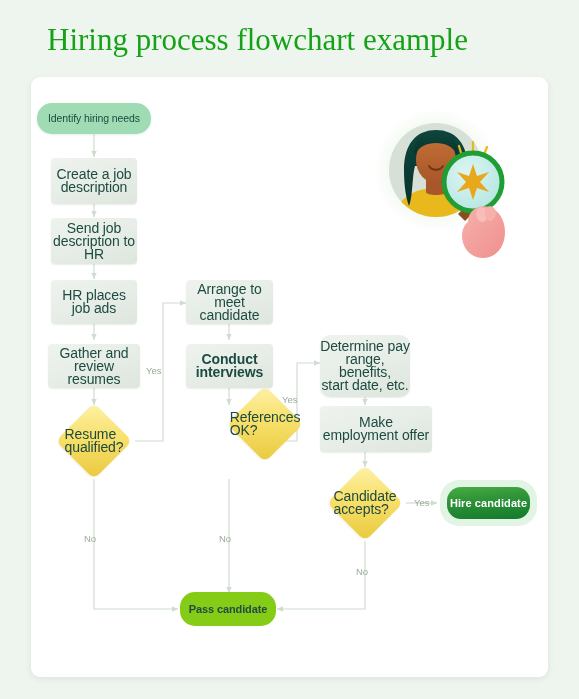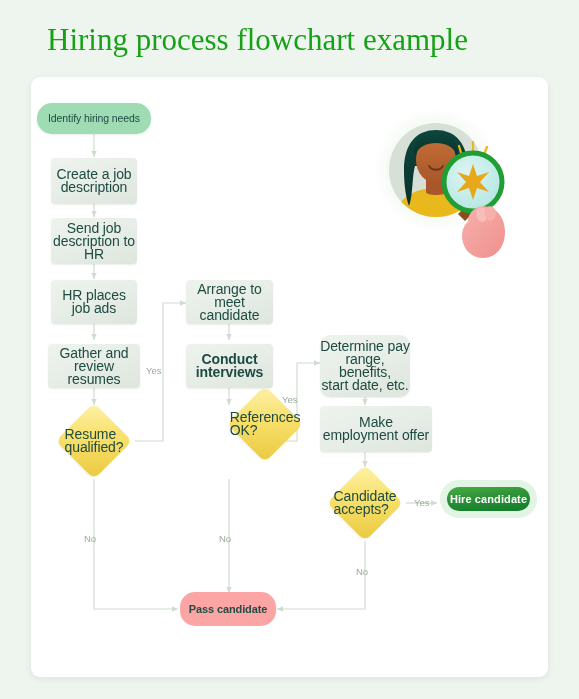--- a/index.html
+++ b/index.html
@@ -68,21 +68,21 @@
     position:absolute;left:0;top:0;width:100%;height:100%;
     background:linear-gradient(135deg,#fdf1a8 0%,#f8e06b 45%,#e9c93f 100%);
     transform:rotate(45deg);
     border-radius:7px;
     box-shadow:0 1px 2px rgba(140,120,30,.13);
   }
   .diamond .n-text{position:relative;z-index:2;color:#1d4b42;}
 
   
   .pill-grey{
-    background:#fca5a5;
+    background:#84cc16;
     border-radius:15px;
     text-align:center;
   }
   .pill-grey .n-text{color:#234b44;font-size:11px;font-weight:bold;}
 
   
   .hire-wrap{
     position:absolute;
     background:#e2f4e3;
     border-radius:19px;
@@ -206,21 +206,21 @@
     <span class="n-text">Make
 employment offer</span>
   </div>
 
   <div class="diamond" style="left:338px;top:476px;width:54px;height:54px;">
     <div class="dia-shape"></div>
     <span class="n-text">Candidate
 accepts?</span>
   </div>
 
-  <div class="hire-wrap" style="left:440px;top:480px;width:97px;height:38px;">
+  <div class="hire-wrap" style="left:440px;top:480px;width:97px;height:46px;">
     <div class="hire-pill">
       <span class="n-text">Hire candidate</span>
     </div>
   </div>
 
   <div class="node pill-grey" style="left:180px;top:592px;width:96px;height:34px;">
     <span class="n-text">Pass candidate</span>
   </div>
 
   <div class="elabel" style="left:146px;top:365px;">Yes</div>

